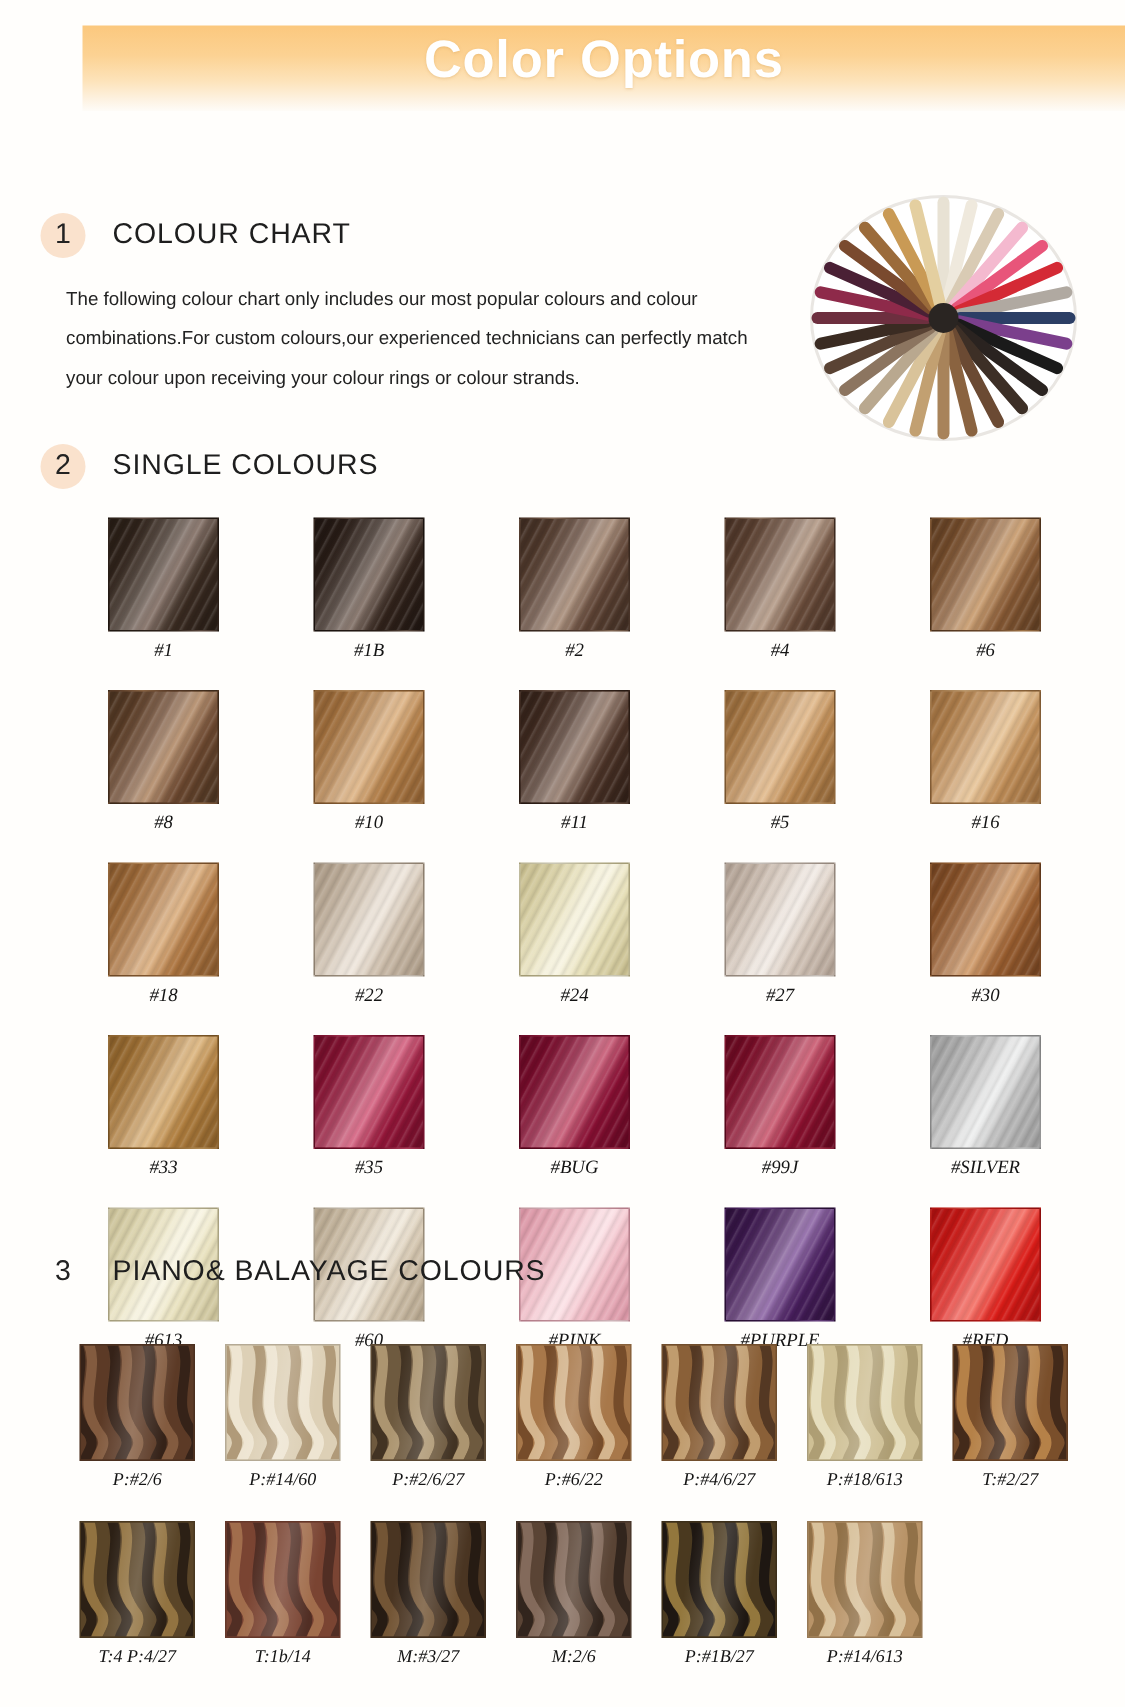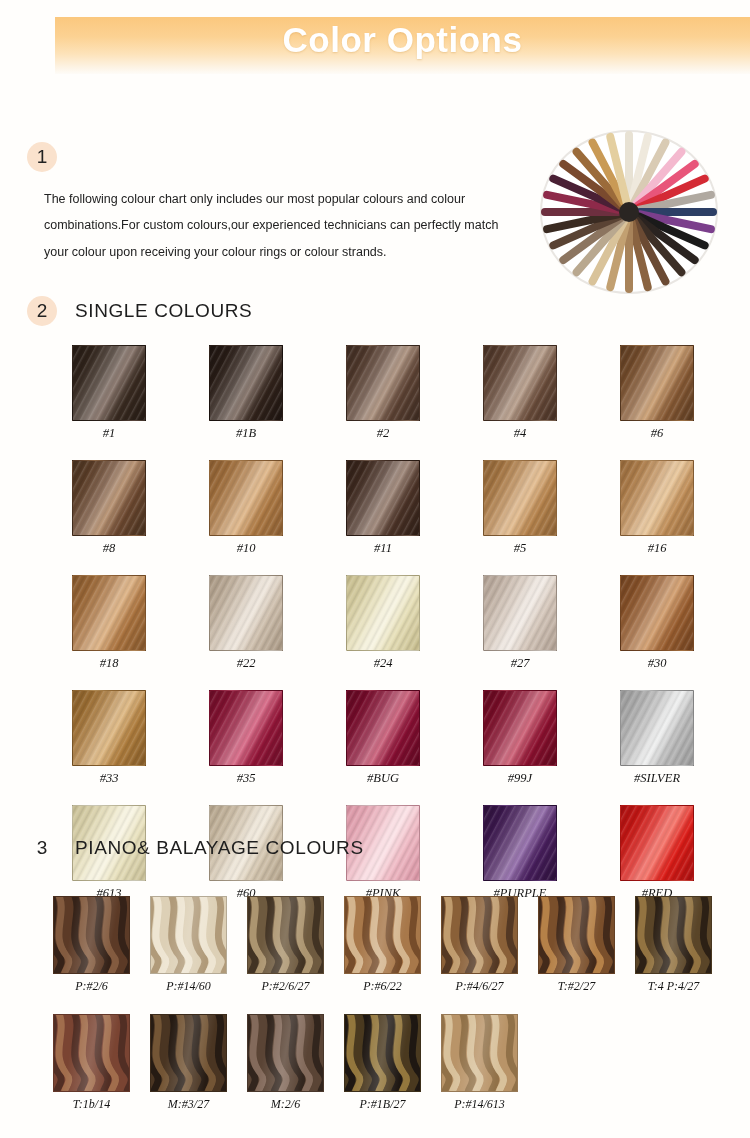--- a/index.html
+++ b/index.html
@@ -100,20 +100,21 @@
 <body>
 
 <div class="page">
 
   <div class="banner">
     <div class="banner-title">Color Options</div>
   </div>
 
   <div class="sec" style="left:27px; top:142px;">
     <div class="badge">1</div>
+    <div class="sec-title">COLOUR CHART</div>
   </div>
   <div class="intro">The following colour chart only includes our most popular colours and colour combinations.For custom colours,our experienced technicians can perfectly match your colour upon receiving your colour rings or colour strands.</div>
 
   <div class="ring-wrap">
     <svg width="182" height="165" viewBox="0 0 182 165">
       <ellipse cx="91" cy="82" rx="88" ry="81" fill="#ffffff" stroke="#e9e6e2" stroke-width="2"></ellipse>
       <g id="strands">
           <line x1="91" y1="72" x2="91" y2="5" stroke="#e8e2d4" stroke-width="8" stroke-linecap="round"></line>
           <line x1="93.44773027351945" y1="72.25072087818177" x2="109.69175845233042" y2="6.930550761999584" stroke="#efe9dd" stroke-width="8" stroke-linecap="round"></line>
           <line x1="95.77272113029314" y1="72.9903113209758" x2="127.44623408587489" y2="12.625397171513725" stroke="#d9cbb4" stroke-width="8" stroke-linecap="round"></line>
@@ -420,20 +421,38 @@
             <path d="M44,-4 C55,16 35,40 53,60 C60,70 48,76 51,82" stroke="#4a3120" stroke-width="7" fill="none" opacity="0.85"></path>
             <path d="M52,-4 C63,16 43,40 61,60 C68,70 56,76 59,82" stroke="#c9a778" stroke-width="7" fill="none" opacity="0.85"></path>
             <path d="M60,-4 C71,16 51,40 69,60 C76,70 64,76 67,82" stroke="#8a6038" stroke-width="7" fill="none" opacity="0.85"></path>
             <path d="M68,-4 C79,16 59,40 77,60 C84,70 72,76 75,82" stroke="#4a3120" stroke-width="7" fill="none" opacity="0.85"></path>
           </svg>
           <div class="gloss" style="background: linear-gradient(100deg, rgba(255, 255, 255, 0) 25%, rgba(255, 255, 255, 0.18) 50%, rgba(255, 255, 255, 0) 75%);"></div>
         </div>
         <div class="cap">P:#4/6/27</div>
       </div>
       <div class="cell">
+        <div class="sw" style="background: rgb(207, 192, 149);">
+          <svg class="wave" viewBox="0 0 77 78" preserveAspectRatio="none">
+            <path d="M-4,-4 C7,16 -13,40 5,60 C12,70 0,76 3,82" stroke="#a8986f" stroke-width="7" fill="none" opacity="0.85"></path>
+            <path d="M4,-4 C15,16 -5,40 13,60 C20,70 8,76 11,82" stroke="#eae3c6" stroke-width="7" fill="none" opacity="0.85"></path>
+            <path d="M12,-4 C23,16 3,40 21,60 C28,70 16,76 19,82" stroke="#cfc095" stroke-width="7" fill="none" opacity="0.85"></path>
+            <path d="M20,-4 C31,16 11,40 29,60 C36,70 24,76 27,82" stroke="#a8986f" stroke-width="7" fill="none" opacity="0.85"></path>
+            <path d="M28,-4 C39,16 19,40 37,60 C44,70 32,76 35,82" stroke="#eae3c6" stroke-width="7" fill="none" opacity="0.85"></path>
+            <path d="M36,-4 C47,16 27,40 45,60 C52,70 40,76 43,82" stroke="#cfc095" stroke-width="7" fill="none" opacity="0.85"></path>
+            <path d="M44,-4 C55,16 35,40 53,60 C60,70 48,76 51,82" stroke="#a8986f" stroke-width="7" fill="none" opacity="0.85"></path>
+            <path d="M52,-4 C63,16 43,40 61,60 C68,70 56,76 59,82" stroke="#eae3c6" stroke-width="7" fill="none" opacity="0.85"></path>
+            <path d="M60,-4 C71,16 51,40 69,60 C76,70 64,76 67,82" stroke="#cfc095" stroke-width="7" fill="none" opacity="0.85"></path>
+            <path d="M68,-4 C79,16 59,40 77,60 C84,70 72,76 75,82" stroke="#a8986f" stroke-width="7" fill="none" opacity="0.85"></path>
+          </svg>
+          <div class="gloss" style="background: linear-gradient(100deg, rgba(255, 255, 255, 0) 25%, rgba(255, 255, 255, 0.18) 50%, rgba(255, 255, 255, 0) 75%);"></div>
+        </div>
+        <div class="cap">P:#18/613</div>
+      </div>
+      <div class="cell">
         <div class="sw" style="background: rgb(122, 79, 44);">
           <svg class="wave" viewBox="0 0 77 78" preserveAspectRatio="none">
             <path d="M-4,-4 C7,16 -13,40 5,60 C12,70 0,76 3,82" stroke="#3a2318" stroke-width="7" fill="none" opacity="0.85"></path>
             <path d="M4,-4 C15,16 -5,40 13,60 C20,70 8,76 11,82" stroke="#c08a4e" stroke-width="7" fill="none" opacity="0.85"></path>
             <path d="M12,-4 C23,16 3,40 21,60 C28,70 16,76 19,82" stroke="#7a4f2c" stroke-width="7" fill="none" opacity="0.85"></path>
             <path d="M20,-4 C31,16 11,40 29,60 C36,70 24,76 27,82" stroke="#3a2318" stroke-width="7" fill="none" opacity="0.85"></path>
             <path d="M28,-4 C39,16 19,40 37,60 C44,70 32,76 35,82" stroke="#c08a4e" stroke-width="7" fill="none" opacity="0.85"></path>
             <path d="M36,-4 C47,16 27,40 45,60 C52,70 40,76 43,82" stroke="#7a4f2c" stroke-width="7" fill="none" opacity="0.85"></path>
             <path d="M44,-4 C55,16 35,40 53,60 C60,70 48,76 51,82" stroke="#3a2318" stroke-width="7" fill="none" opacity="0.85"></path>
             <path d="M52,-4 C63,16 43,40 61,60 C68,70 56,76 59,82" stroke="#c08a4e" stroke-width="7" fill="none" opacity="0.85"></path>

